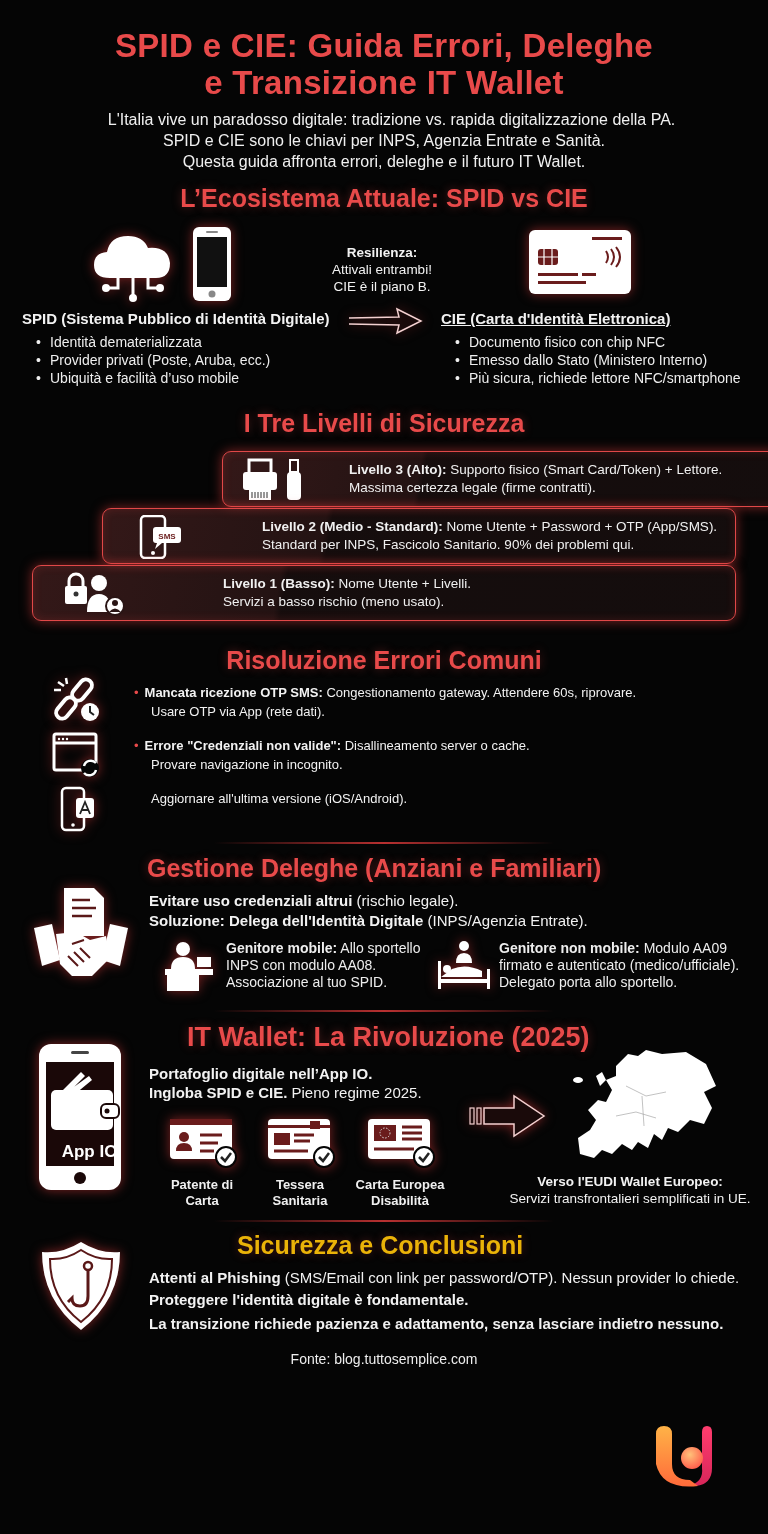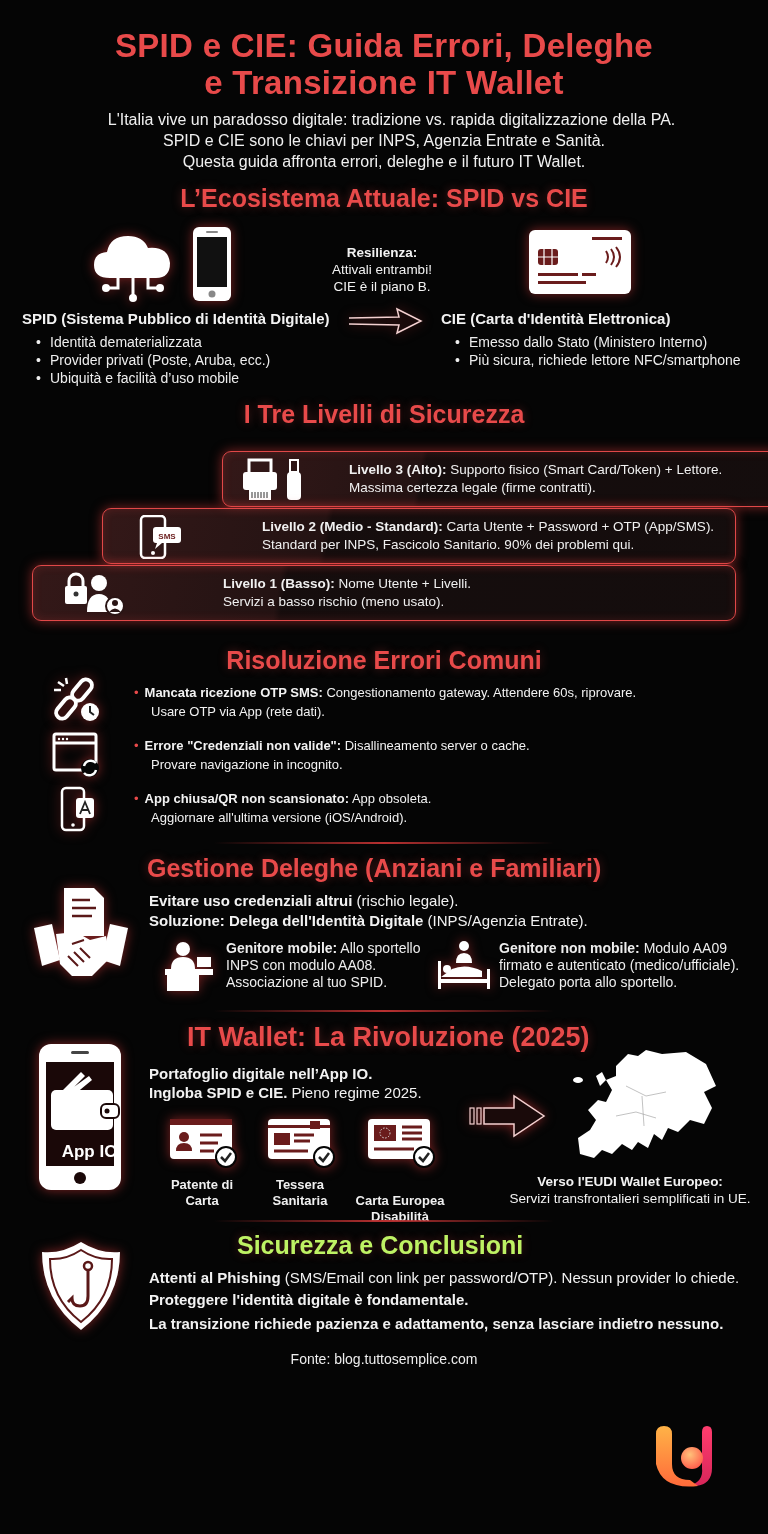--- a/index.html
+++ b/index.html
@@ -63,33 +63,34 @@
   <rect x="10" y="44" width="40" height="3" fill="#6a1c1c"></rect>
   <rect x="54" y="44" width="14" height="3" fill="#6a1c1c"></rect>
   <rect x="10" y="52" width="48" height="3" fill="#6a1c1c"></rect>
 </svg>
 
 <div class="abs bold" style="left:22px;top:310px;font-size:15px;line-height:18px;">SPID (Sistema Pubblico di Identità Digitale)</div>
 
 <svg class="abs glow" style="left:347px;top:306px;" width="76" height="30" viewBox="0 0 76 30">
   <path d="M2 12 L52 11 L50 3 L74 15 L50 27 L52 19 L2 18" fill="none" stroke="#f3d0d0" stroke-width="1.5"></path>
 </svg>
-<div class="abs bold" style="left:441px;top:310px;font-size:15px;line-height:18px;">CIE (Carta d'Identità Elettronica)</div>
+<div class="abs bold" style="left:441px;top:310px;font-size:15px;line-height:18px;text-decoration:underline;">CIE (Carta d'Identità Elettronica)</div>
 
 <ul class="abs bullets" style="left:36px;top:333px;">
   <li>Identità dematerializzata</li>
   <li>Provider privati (Poste, Aruba, ecc.)</li>
   <li>Ubiquità e facilità d’uso mobile</li>
 </ul>
 <ul class="abs bullets" style="left:455px;top:333px;">
+  <li>Documento fisico con chip NFC</li>
   <li>Emesso dallo Stato (Ministero Interno)</li>
   <li>Più sicura, richiede lettore NFC/smartphone</li>
 </ul>
 
-<div class="abs sec-title" style="top:399px;">I Tre Livelli di Sicurezza</div>
+<div class="abs sec-title" style="top:408px;">I Tre Livelli di Sicurezza</div>
 
 <div class="abs card" style="left:174px;top:451px;width:562px;height:56px;margin-left:48px;">
   <svg class="abs" style="left:18px;top:6px;" width="70" height="44" viewBox="0 0 70 44">
     <rect x="8" y="2" width="22" height="14" fill="none" stroke="#fff" stroke-width="3"></rect>
     <rect x="2" y="14" width="34" height="18" rx="3" fill="#fff"></rect>
     <rect x="8" y="32" width="22" height="10" fill="#fff"></rect>
     <path d="M11 34 V40 M14 34 V40 M17 34 V40 M20 34 V40 M23 34 V40 M26 34 V40" stroke="#333" stroke-width="1"></path>
     <rect x="46" y="14" width="14" height="28" rx="4" fill="#fff"></rect>
     <rect x="49" y="2" width="8" height="12" fill="none" stroke="#fff" stroke-width="2"></rect>
   </svg>
@@ -101,21 +102,21 @@
 
 <div class="abs card" style="left:102px;top:508px;width:634px;height:56px;">
   <svg class="abs" style="left:36px;top:6px;" width="44" height="44" viewBox="0 0 44 44">
     <rect x="2" y="1" width="24" height="42" rx="4" fill="none" stroke="#fff" stroke-width="2.5"></rect>
     <circle cx="14" cy="38" r="2" fill="#fff"></circle>
     <rect x="14" y="12" width="28" height="16" rx="3" fill="#fff"></rect>
     <path d="M18 28 L16 34 L23 28 Z" fill="#fff"></path>
     <text x="28" y="24" font-size="8" font-weight="bold" text-anchor="middle" fill="#6a1c1c" font-family="Liberation Sans, sans-serif">SMS</text>
   </svg>
   <div class="abs card-text" style="left:159px;top:9px;">
-    <div><span class="bold">Livello 2 (Medio - Standard):</span><span> Carta Utente + Password + OTP (App/SMS).</span></div>
+    <div><span class="bold">Livello 2 (Medio - Standard):</span><span> Nome Utente + Password + OTP (App/SMS).</span></div>
     <div>Standard per INPS, Fascicolo Sanitario. 90% dei problemi qui.</div>
   </div>
 </div>
 
 <div class="abs card" style="left:32px;top:565px;width:704px;height:56px;">
   <svg class="abs" style="left:30px;top:6px;" width="68" height="44" viewBox="0 0 68 44">
     <path d="M6 14 V9 a7 7 0 0 1 14 0 V14" fill="none" stroke="#fff" stroke-width="3"></path>
     <rect x="2" y="14" width="22" height="18" rx="2" fill="#fff"></rect>
     <circle cx="13" cy="22" r="2.5" fill="#333"></circle>
     <circle cx="36" cy="11" r="8" fill="#fff"></circle>
@@ -157,21 +158,20 @@
 
 <div class="abs err-item" style="left:134px;top:683px;">
   <div><span class="dot">•</span><span class="bold">Mancata ricezione OTP SMS:</span><span> Congestionamento gateway. Attendere 60s, riprovare.</span></div>
   <div style="padding-left:17px;">Usare OTP via App (rete dati).</div>
 </div>
 <div class="abs err-item" style="left:134px;top:736px;">
   <div><span class="dot">•</span><span class="bold">Errore "Credenziali non valide":</span><span> Disallineamento server o cache.</span></div>
   <div style="padding-left:17px;">Provare navigazione in incognito.</div>
 </div>
 <div class="abs err-item" style="left:134px;top:789px;">
-  <div><span class="dot">•</span><span class="bold">App chiusa/QR non scansionato:</span><span> App obsoleta.</span></div>
   <div style="padding-left:17px;">Aggiornare all'ultima versione (iOS/Android).</div>
 </div>
 
 <div class="abs divider" style="left:214px;top:842px;width:340px;"></div>
 
 <div class="abs" style="left:147px;top:853px;font-size:25px;line-height:30px;font-weight:bold;color:#e84a4a;text-shadow:0 0 10px rgba(232,74,74,0.35);">Gestione Deleghe (Anziani e Familiari)</div>
 
 <svg class="abs glow" style="left:32px;top:884px;" width="98" height="96" viewBox="0 0 98 96">
   <path d="M32 4 H62 L72 14 V52 H32 Z" fill="#fff"></path>
   <path d="M40 16 H58 M40 24 H64 M40 32 H60" stroke="#5a1818" stroke-width="2.5"></path>
@@ -269,21 +269,21 @@
 </div>
 <div class="abs" style="left:352px;top:1117px;width:96px;">
   <svg class="glow" style="margin-left:14px;" width="70" height="52" viewBox="0 0 70 52">
     <rect x="2" y="2" width="62" height="40" rx="4" fill="#fff"></rect>
     <rect x="8" y="8" width="22" height="16" fill="#6a1c1c"></rect>
     <circle cx="19" cy="16" r="5" fill="none" stroke="#ddd" stroke-width="1" stroke-dasharray="1.5 1.5"></circle>
     <path d="M36 10 H56 M36 16 H56 M36 22 H56 M8 32 H48" stroke="#6a1c1c" stroke-width="3"></path>
     <circle cx="58" cy="40" r="10" fill="#fff" stroke="#050505" stroke-width="2"></circle>
     <path d="M53 40 L57 44 L63 36" stroke="#222" stroke-width="2.5" fill="none"></path>
   </svg>
-  <div class="doc-label" style="margin-top:20px;">
+  <div class="doc-label" style="margin-top:4px;">
     <div>Carta Europea</div>
     <div>Disabilità</div>
   </div>
 </div>
 
 <svg class="abs glow" style="left:468px;top:1094px;" width="78" height="44" viewBox="0 0 78 44">
   <rect x="2" y="14" width="4" height="16" fill="none" stroke="#f3d0d0" stroke-width="1.2"></rect>
   <rect x="9" y="14" width="4" height="16" fill="none" stroke="#f3d0d0" stroke-width="1.2"></rect>
   <path d="M16 14 H46 V2 L76 22 L46 42 V30 H16 Z" fill="#1a0a0a" stroke="#f3d0d0" stroke-width="1.5"></path>
 </svg>
@@ -295,21 +295,21 @@
   <path d="M60 40 L80 50 L100 46 M50 70 L70 66 L90 72 M76 50 L78 80" stroke="#999" stroke-width="0.6" fill="none"></path>
 </svg>
 
 <div class="abs" style="left:502px;top:1173px;width:256px;text-align:center;font-size:13.5px;line-height:17px;">
   <div class="bold">Verso l'EUDI Wallet Europeo:</div>
   <div>Servizi transfrontalieri semplificati in UE.</div>
 </div>
 
 <div class="abs divider" style="left:214px;top:1220px;width:340px;"></div>
 
-<div class="abs" style="left:237px;top:1230px;font-size:25px;line-height:30px;font-weight:bold;color:#bef264;text-shadow:0 0 10px rgba(232,74,74,0.35);">Sicurezza e Conclusioni</div>
+<div class="abs" style="left:237px;top:1230px;font-size:25px;line-height:30px;font-weight:bold;color:#eab308;text-shadow:0 0 10px rgba(232,74,74,0.35);">Sicurezza e Conclusioni</div>
 
 <svg class="abs glow" style="left:40px;top:1240px;" width="82" height="92" viewBox="0 0 82 92">
   <path d="M41 2 Q60 14 80 12 Q80 60 41 90 Q2 60 2 12 Q22 14 41 2 Z" fill="#fff"></path>
   <path d="M41 10 Q56 20 72 19 Q72 58 41 82 Q10 58 10 19 Q26 20 41 10 Z" fill="none" stroke="#5a1818" stroke-width="2"></path>
   <circle cx="48" cy="26" r="4" fill="none" stroke="#5a1818" stroke-width="2.5"></circle>
   <path d="M48 30 V56 Q48 66 40 66 Q32 66 32 58 L28 62" fill="none" stroke="#5a1818" stroke-width="3"></path>
 </svg>
 
 <div class="abs" style="left:149px;top:1267px;font-size:15px;line-height:22px;">
   <div><span class="bold">Attenti al Phishing</span><span> (SMS/Email con link per password/OTP). Nessun provider lo chiede.</span></div>

